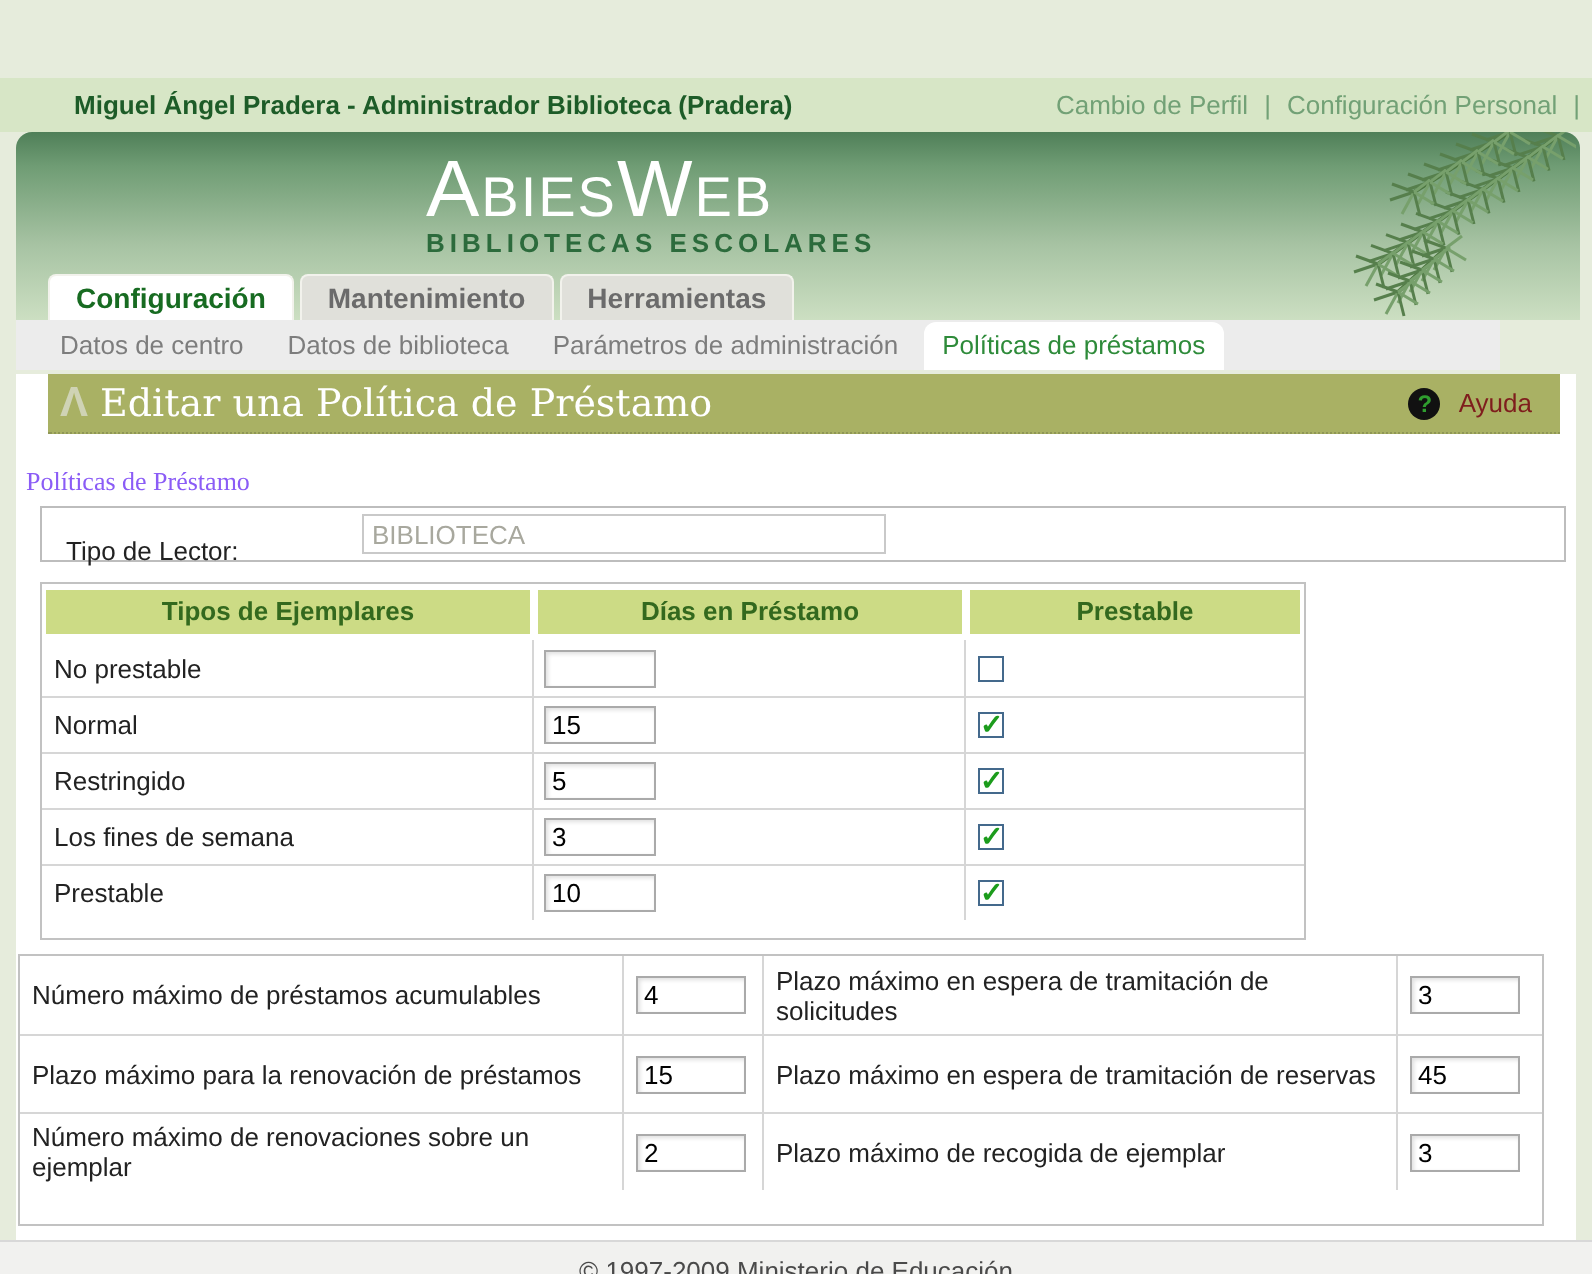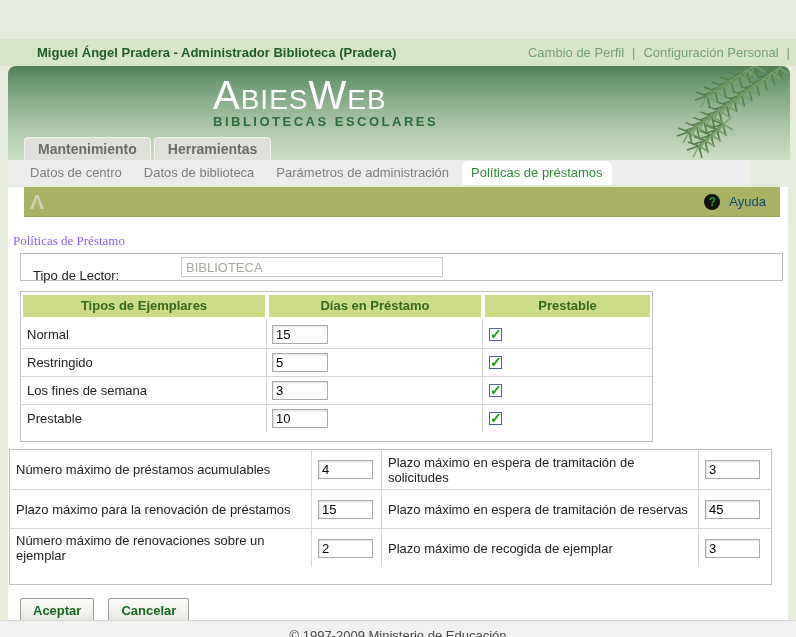--- a/index.html
+++ b/index.html
@@ -37,21 +37,21 @@
   
   .content { margin-left:8px; width:780px; height:474px; background:#ffffff; position:relative; }
 
   .title-bar { margin:2px 0 0 16px; width:756px; height:30px; background:#a9b164;
     display:flex; align-items:center; border-bottom:1px dotted #8f9655; }
   .lambda { color:#cfd3b5; font-size:21px; font-weight:bold; margin:0 6px 0 6px; line-height:28px; }
   .title-bar h1 { color:#ffffff; font-size:19px; font-weight:normal; font-family:"DejaVu Serif", serif; }
   .help-wrap { margin-left:auto; display:flex; align-items:center; gap:9px; padding-right:14px; }
   .help-icon { width:16px; height:16px; background:#111; border-radius:50%; color:#2f9e2f;
     font-size:12px; font-weight:bold; display:flex; align-items:center; justify-content:center; cursor:pointer; }
-  .help-label { color:#0c4a6e; font-size:13px; cursor:pointer; }
+  .help-label { color:#7f1d1d; font-size:13px; cursor:pointer; }
 
   .section-label { margin:16px 0 4px 5px; font-size:13px; color:#8b5cf6;font-family:Liberation Serif, serif; }
 
   .reader-box { margin-left:12px; width:763px; height:28px; border:1px solid #bdbdbd;
     display:flex; align-items:center; }
   .reader-box label { font-size:13px; color:#222; margin-left:12px; width:148px;margin-top:16px; }
   .reader-box input { width:262px; height:20px; border:1px solid #c9c9c9; color:#a8a89e;
     font-size:13px; padding:0 4px; background:#fff; }
 
   
@@ -270,36 +270,38 @@
         <line x1="102" y1="74.5" x2="91" y2="70.5" stroke="#567f4c" stroke-width="1.5"></line>
         <line x1="102" y1="74.5" x2="110" y2="68.5" stroke="#77a06c" stroke-width="1.5"></line>
         <line x1="96" y1="80" x2="84" y2="84" stroke="#567f4c" stroke-width="1.5"></line>
         <line x1="96" y1="80" x2="90" y2="91" stroke="#77a06c" stroke-width="1.5"></line>
         <line x1="96" y1="80" x2="99" y2="92" stroke="#567f4c" stroke-width="1.5"></line>
         <line x1="96" y1="80" x2="106" y2="86" stroke="#77a06c" stroke-width="1.5"></line>
         <line x1="96" y1="80" x2="85" y2="76" stroke="#567f4c" stroke-width="1.5"></line>
         <line x1="96" y1="80" x2="104" y2="74" stroke="#77a06c" stroke-width="1.5"></line>
       </svg>
     <div class="tabs">
+        <div class="tab active">Configuración</div>
         <div class="tab">Mantenimiento</div>
         <div class="tab">Herramientas</div>
       </div>
   </div>
 
   <div class="subnav">
       <div class="subnav-item">Datos de centro</div>
       <div class="subnav-item">Datos de biblioteca</div>
       <div class="subnav-item">Parámetros de administración</div>
       <div class="subnav-item active">Políticas de préstamos</div>
     </div>
 
   <div class="content">
 
     <div class="title-bar">
       <span class="lambda">Λ</span>
+      <h1>Editar una Política de Préstamo</h1>
       <span class="help-wrap">
         <span class="help-icon">?</span>
         <span class="help-label">Ayuda</span>
       </span>
     </div>
 
     <div class="section-label">Políticas de Préstamo</div>
 
     <div class="reader-box">
       <label>Tipo de Lector:</label>
@@ -307,20 +309,29 @@
     </div>
 
     <div class="loan-table">
       <div class="lt-header">
         <div class="lt-h-cell">Tipos de Ejemplares</div>
         <div class="lt-h-cell">Días en Préstamo</div>
         <div class="lt-h-cell">Prestable</div>
       </div>
       <div id="loan-rows">
           <div class="lt-row">
+    <div class="lt-c1">No prestable</div>
+    <div class="lt-c2">
+      <input class="days-input" type="text" style="">
+    </div>
+    <div class="lt-c3">
+      <span class="cb"></span>
+    </div>
+  </div>
+          <div class="lt-row">
     <div class="lt-c1">Normal</div>
     <div class="lt-c2">
       <input class="days-input" type="text" value="15" style="">
     </div>
     <div class="lt-c3">
       <span class="cb checked"></span>
     </div>
   </div>
           <div class="lt-row">
     <div class="lt-c1">Restringido</div>

